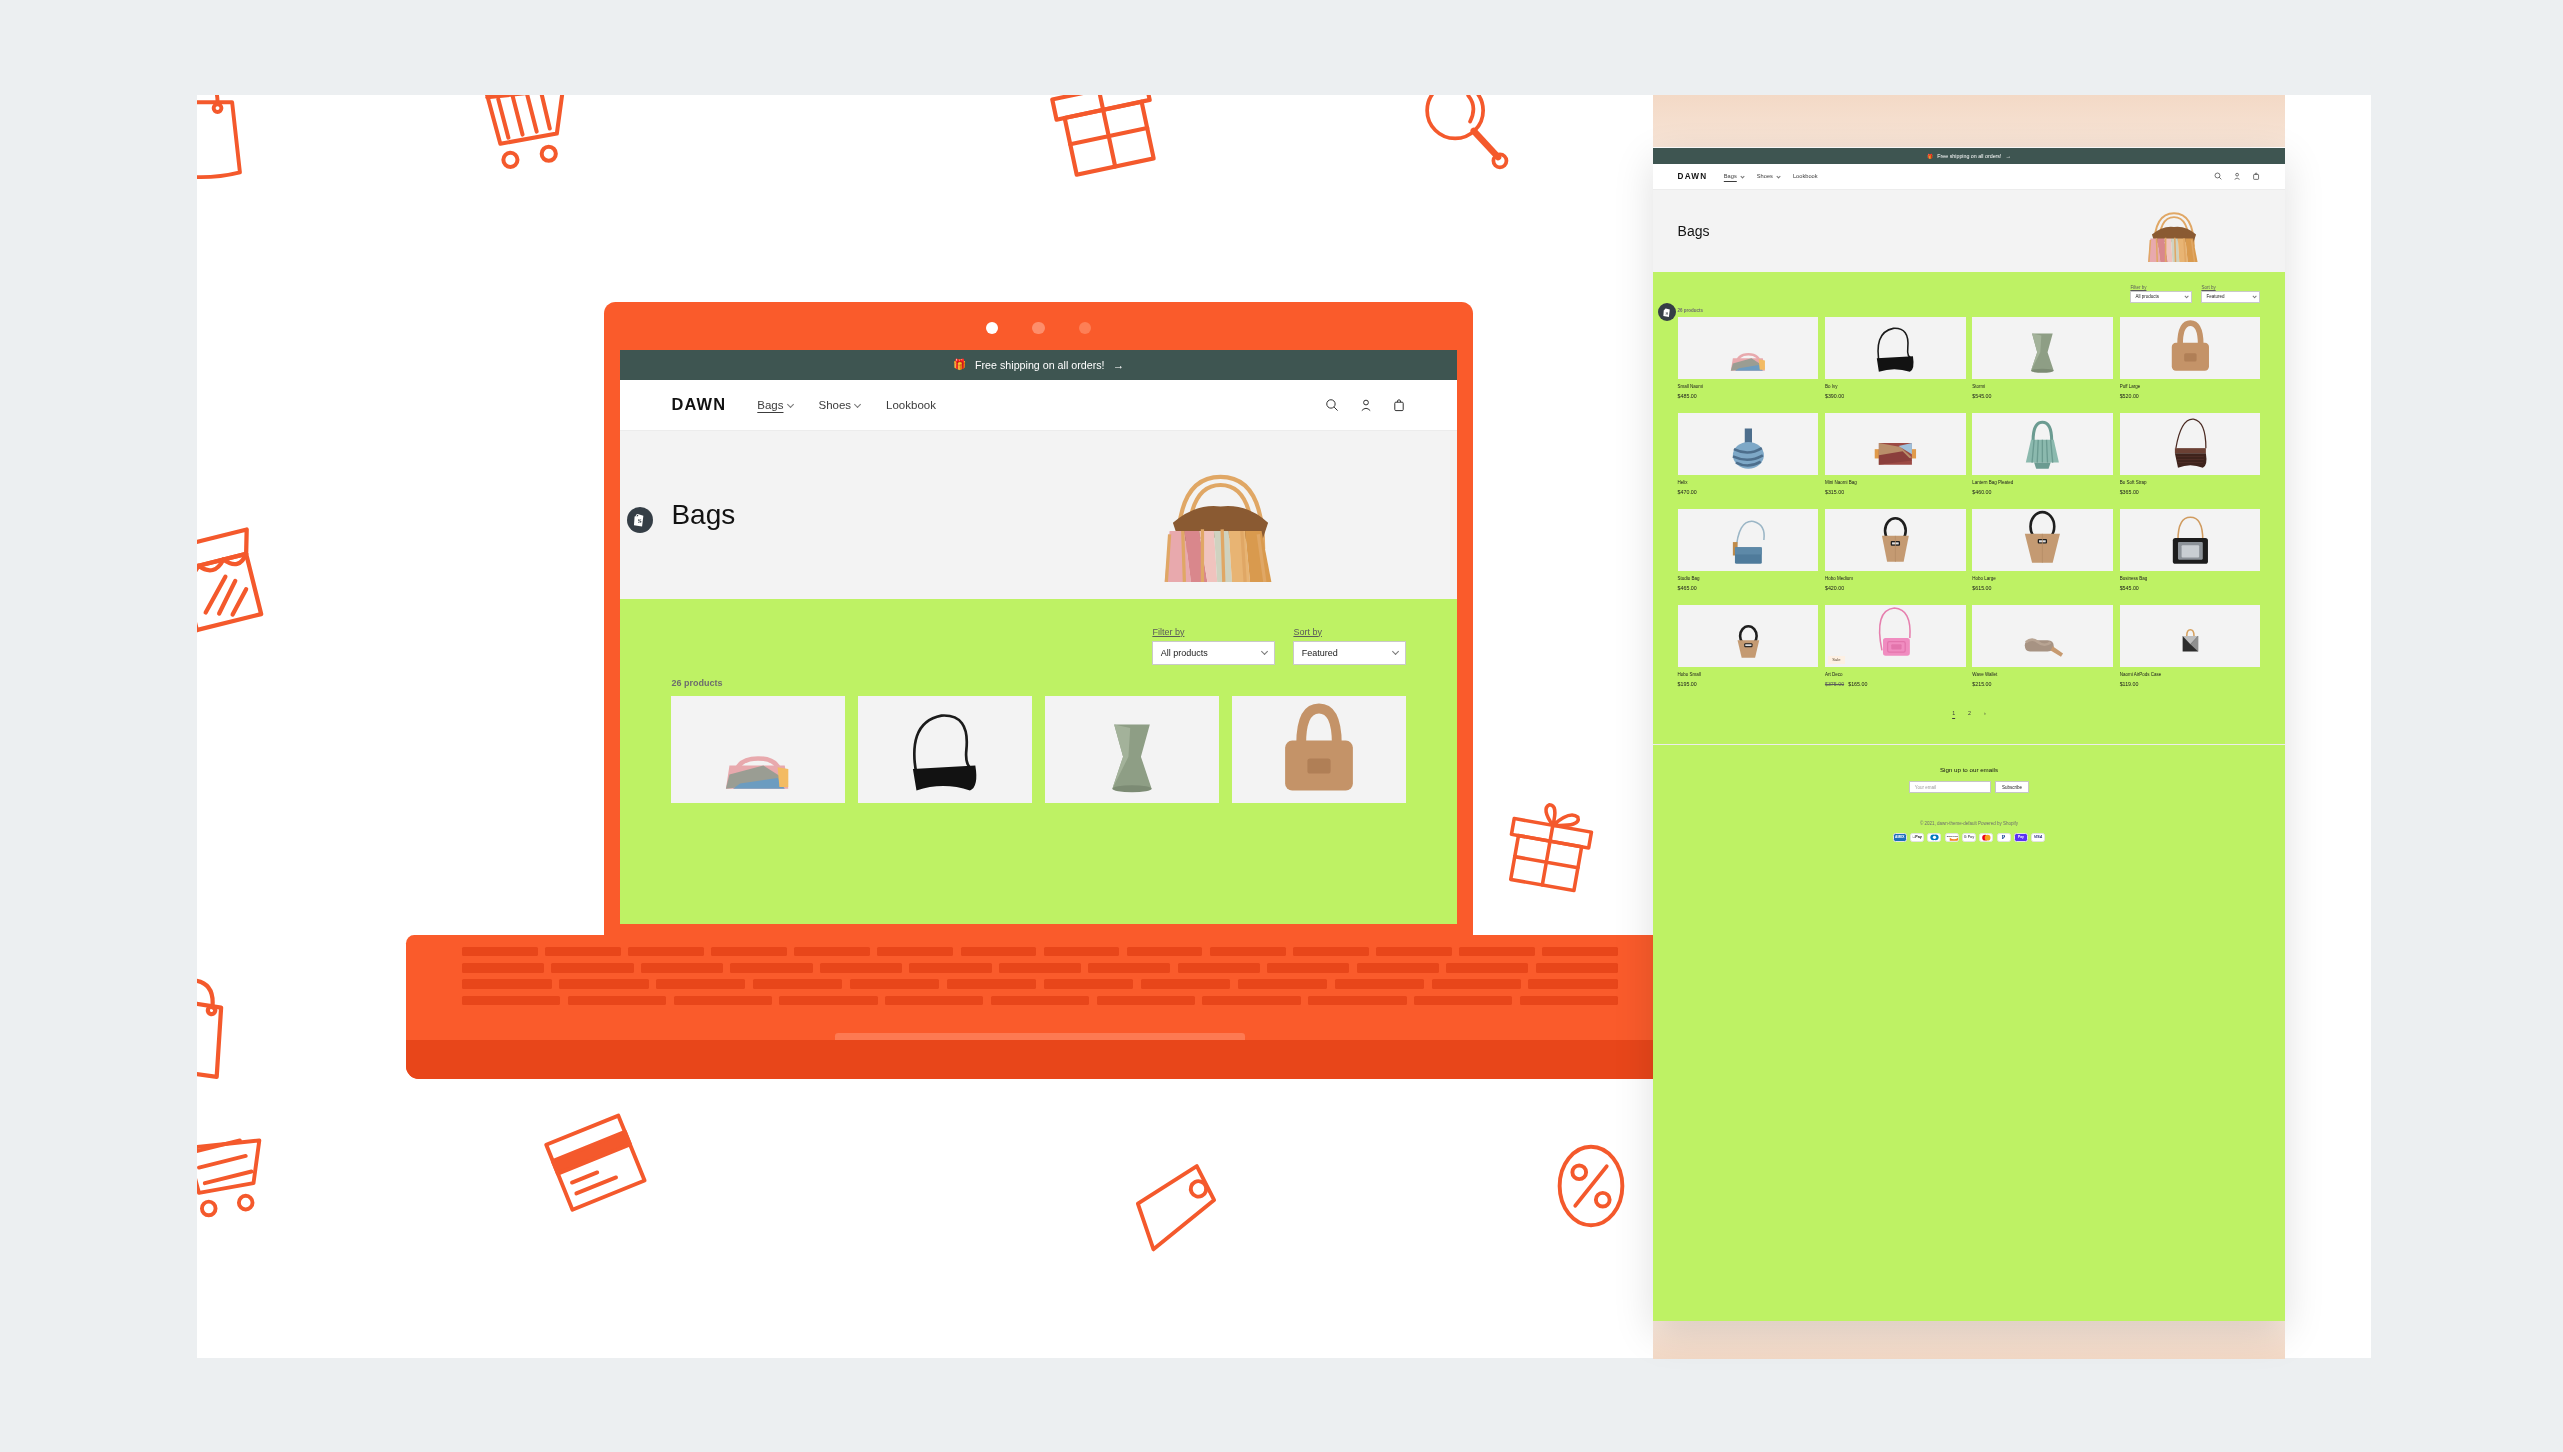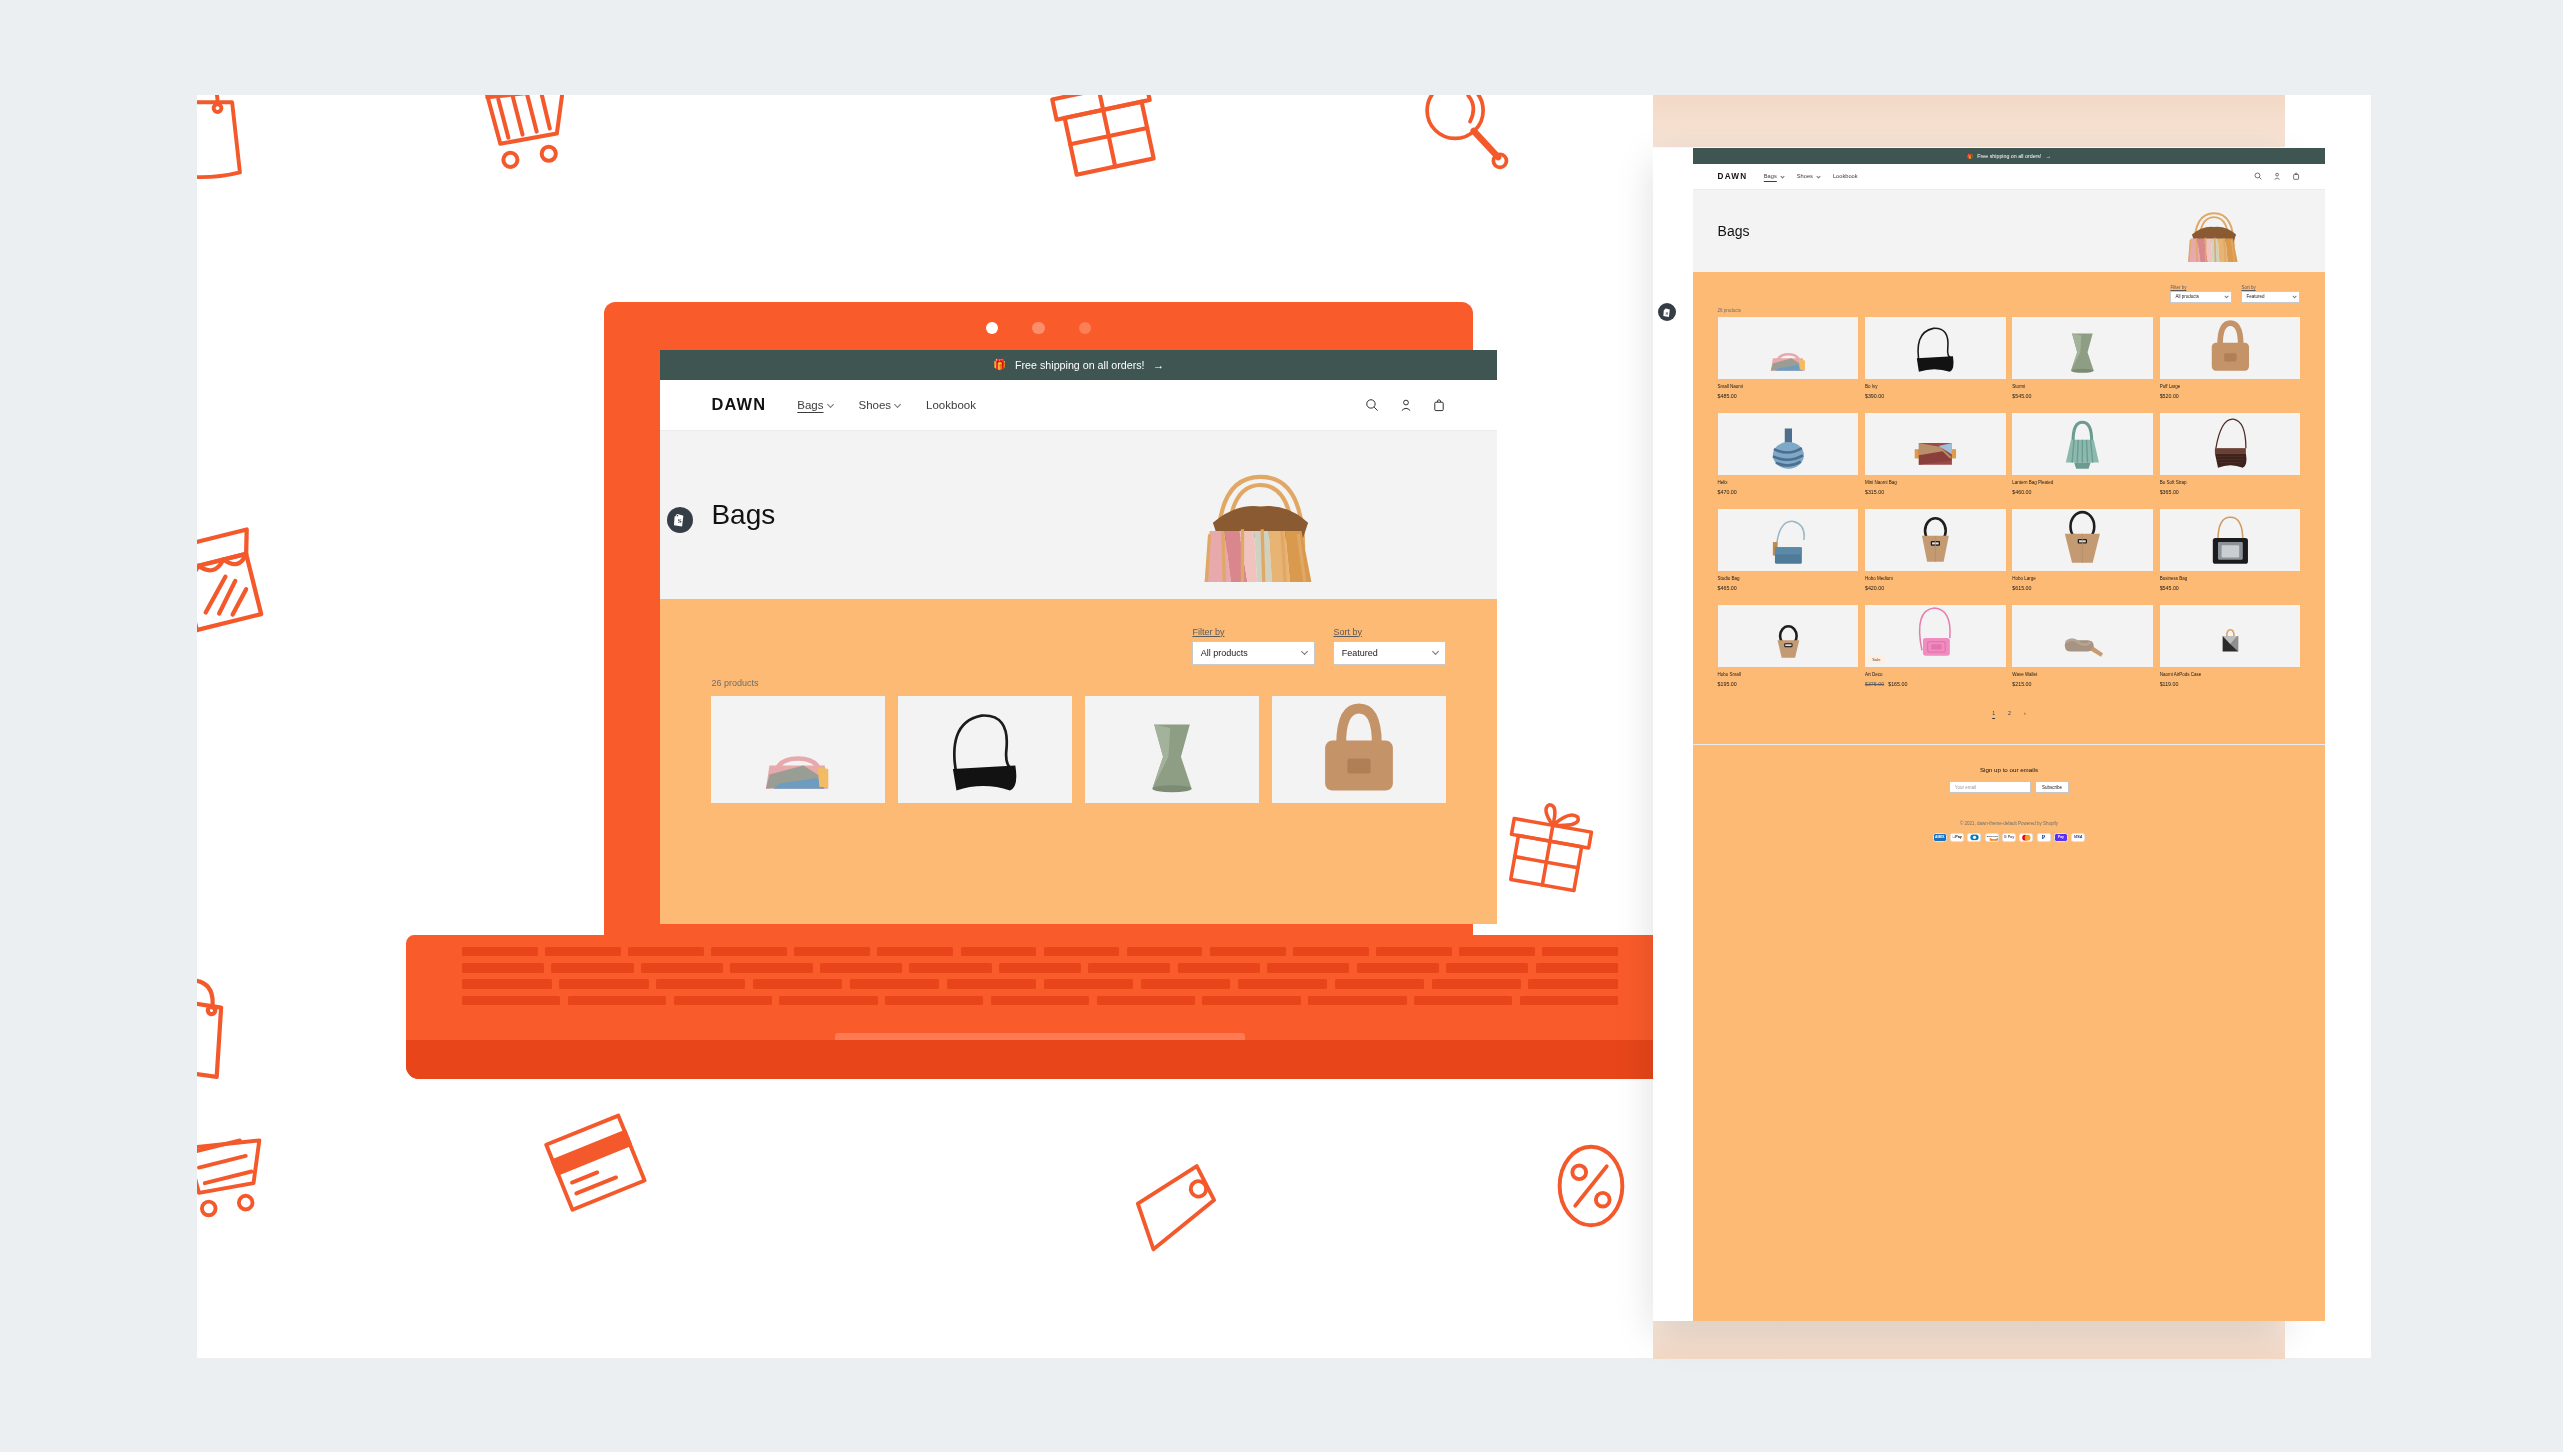--- a/index.html
+++ b/index.html
@@ -51,21 +51,21 @@
     content:""; position:absolute; left:0; bottom:0; width:100%; height:39px;
     background:#e8461a; border-radius: 0 0 13px 13px;
   }
   .kb { position: absolute; left: 56px; top: 11.5px; width: 1156px; height: 75px; }
   .kb-row { display: flex; gap: 7.4px; margin-bottom: 6.6px; }
   .key { height: 9.8px; flex: 1; background: #e8461a; border-radius: 1.6px; }
   .trackpad { position: absolute; left: 50%; transform: translateX(-50%);
     top: 98px; width: 410px; height: 24.6px; background: #fd7a52; border-radius: 3.3px; }
 
   
-  .dawn { background:#fdba74; color:#121212;margin-left:40px; }
+  .dawn { background:#bef264; color:#121212; }
   .announce {
     background: #3e5551; color: #fff;
     display:flex; align-items:center; justify-content:center; gap:8.2px;
   }
   .announce .gift { color:#e8a87c; }
   .navbar { display:flex; align-items:center; background:#fff; border-bottom:0.8px solid #ececec; }
   .brand { font-weight: 700; letter-spacing: 1.2px; }
   .navlinks { display:flex; align-items:center; }
   .navlink { display:flex; align-items:center; gap:4.1px; color:#3c3c3c; }
   .navlink.active > span:first-child { text-decoration: underline; text-underline-offset: 2.5px; }
@@ -83,21 +83,21 @@
     display:flex; align-items:center; justify-content:center; z-index: 5;
   }
   .shopify-badge svg { display:block; }
 
   .facets { display:flex; }
   .facet-label { color:#5a5a5a;text-decoration:underline; }
   .select-box {
     border:0.8px solid #c9c9c9; background:#fff; display:flex; align-items:center;
     justify-content:space-between; color:#1a1a1a;
   }
-  .count { color:#6d6d6d; }
+  .count { color:#6d6d6d;font-weight:bold; }
 
   .grid { display:grid; grid-template-columns: repeat(4, 1fr); }
   .card-media { background:#f3f3f3; position:relative; display:flex;
                 align-items:flex-end; justify-content:center; overflow:hidden; }
   .card-title { color:#1a1a1a; }
   .card-price { color:#1a1a1a; }
   .price-old { text-decoration: line-through; color:#5b5b5b; }
   .sale-badge { position:absolute; background:#fdf0e3; color:#5a4632; }
 
   .pager { display:flex; align-items:center; justify-content:center; }

